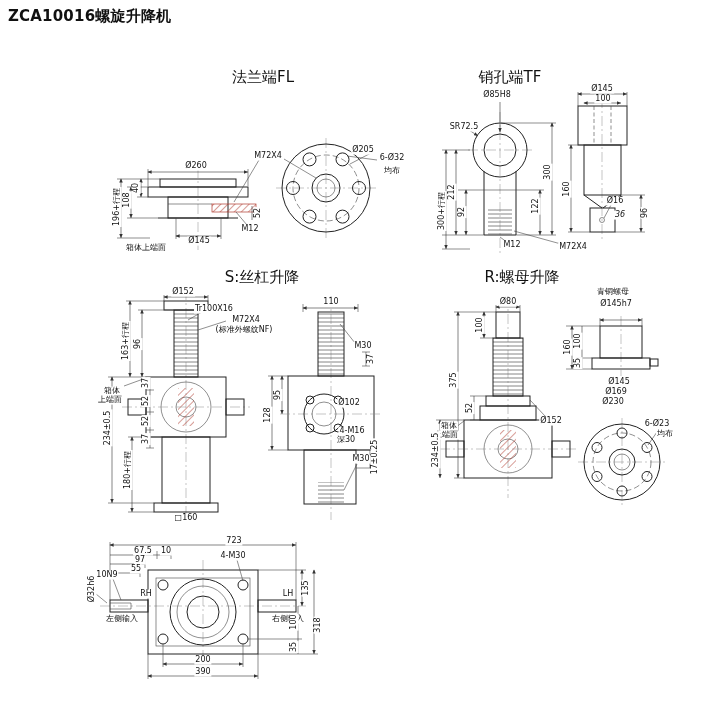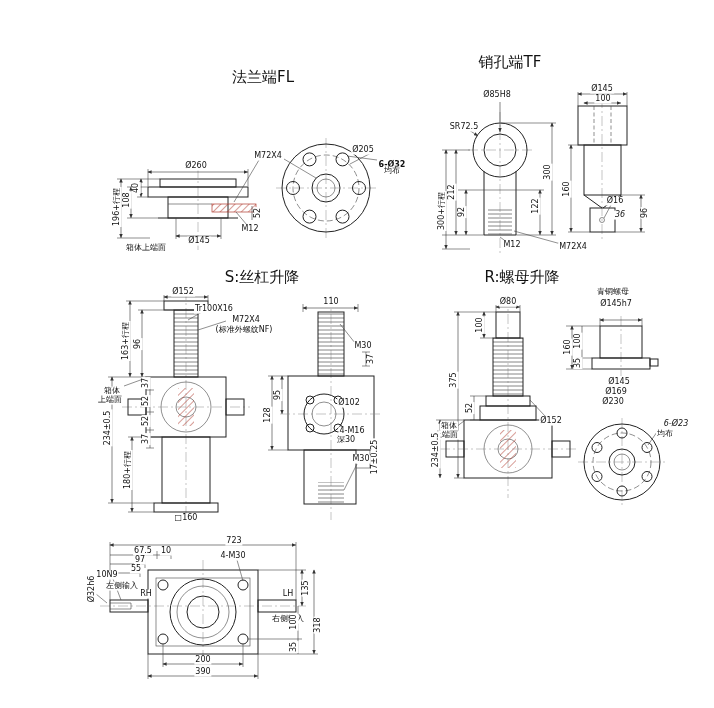--- a/index.html
+++ b/index.html
@@ -305,36 +305,37 @@
     <line class="dim" x1="298" y1="639" x2="298" y2="654"></line>
     <line class="tn" x1="163" y1="644" x2="163" y2="667"></line>
     <line class="tn" x1="243" y1="644" x2="243" y2="667"></line>
     <line class="dim" x1="163" y1="664" x2="243" y2="664" marker-start="url(#as)" marker-end="url(#ae)"></line>
     <line class="tn" x1="148" y1="654" x2="148" y2="679"></line>
     <line class="tn" x1="258" y1="654" x2="258" y2="679"></line>
     <line class="dim" x1="148" y1="676" x2="258" y2="676" marker-start="url(#as)" marker-end="url(#ae)"></line>
   </g>
 </svg>
 
+  <div class="page-title">ZCA10016螺旋升降机</div>
   <div id="ann">
       <span class="lbl sec" style="left: 263px; top: 77px;">法兰端FL</span>
-      <span class="lbl sec" style="left: 510px; top: 62px;">销孔端TF</span>
+      <span class="lbl sec" style="left: 510px; top: 77px;">销孔端TF</span>
       <span class="lbl sec" style="left: 262px; top: 277px;">S:丝杠升降</span>
       <span class="lbl sec" style="left: 522px; top: 277px;">R:螺母升降</span>
       <span class="lbl" style="left: 196px; top: 166px;">Ø260</span>
       <span class="lbl vert" style="left: 136px; top: 188px;">40</span>
       <span class="lbl vert" style="left: 127px; top: 200px;">108</span>
       <span class="lbl vert" style="left: 117px; top: 207px;">196+行程</span>
       <span class="lbl" style="left: 146px; top: 248px;">箱体上端面</span>
       <span class="lbl" style="left: 199px; top: 241px;">Ø145</span>
       <span class="lbl" style="left: 250px; top: 229px;">M12</span>
       <span class="lbl vert" style="left: 258px; top: 213px;">52</span>
       <span class="lbl" style="left: 268px; top: 156px;">M72X4</span>
       <span class="lbl" style="left: 363px; top: 150px;">Ø205</span>
-      <span class="lbl" style="left: 392px; top: 165px; font-weight: bold;">6-Ø32</span>
+      <span class="lbl" style="left: 392px; top: 158px;">6-Ø32</span>
       <span class="lbl" style="left: 392px; top: 171px;">均布</span>
       <span class="lbl" style="left: 497px; top: 95px;">Ø85H8</span>
       <span class="lbl" style="left: 464px; top: 127px;">SR72.5</span>
       <span class="lbl vert" style="left: 452px; top: 192px;">212</span>
       <span class="lbl vert" style="left: 442px; top: 211px;">300+行程</span>
       <span class="lbl vert" style="left: 548px; top: 172px;">300</span>
       <span class="lbl vert" style="left: 536px; top: 206px;">122</span>
       <span class="lbl vert" style="left: 462px; top: 212px;">92</span>
       <span class="lbl" style="left: 512px; top: 245px;">M12</span>
       <span class="lbl" style="left: 573px; top: 247px;">M72X4</span>
@@ -378,31 +379,31 @@
       <span class="lbl" style="left: 446px; top: 435px;">上端面</span>
       <span class="lbl vert" style="left: 436px; top: 450px;">234±0.5</span>
       <span class="lbl" style="left: 613px; top: 292px;">青铜螺母</span>
       <span class="lbl" style="left: 616px; top: 304px;">Ø145h7</span>
       <span class="lbl vert" style="left: 568px; top: 347px;">160</span>
       <span class="lbl vert" style="left: 578px; top: 341px;">100</span>
       <span class="lbl vert" style="left: 578px; top: 363px;">35</span>
       <span class="lbl" style="left: 619px; top: 382px;">Ø145</span>
       <span class="lbl" style="left: 616px; top: 392px;">Ø169</span>
       <span class="lbl" style="left: 613px; top: 402px; text-align: center;">Ø230</span>
-      <span class="lbl" style="left: 676px; top: 424px; font-style: italic;">6-Ø23</span>
+      <span class="lbl" style="left: 657px; top: 424px;">6-Ø23</span>
       <span class="lbl" style="left: 665px; top: 434px;">均布</span>
       <span class="lbl" style="left: 234px; top: 541px;">723</span>
       <span class="lbl" style="left: 143px; top: 551px;">67.5</span>
       <span class="lbl" style="left: 166px; top: 551px;">10</span>
       <span class="lbl" style="left: 140px; top: 560px;">97</span>
       <span class="lbl" style="left: 136px; top: 569px;">55</span>
       <span class="lbl" style="left: 107px; top: 575px;">10N9</span>
       <span class="lbl vert" style="left: 92px; top: 589px;">Ø32h6</span>
       <span class="lbl" style="left: 123px; top: 594px; margin-left: 23px;">RH</span>
-      <span class="lbl" style="left: 122px; top: 586px;">左侧输入</span>
+      <span class="lbl" style="left: 122px; top: 619px;">左侧输入</span>
       <span class="lbl" style="left: 288px; top: 594px;">LH</span>
       <span class="lbl" style="left: 288px; top: 619px;">右侧输入</span>
       <span class="lbl" style="left: 233px; top: 556px;">4-M30</span>
       <span class="lbl vert" style="left: 306px; top: 588px;">135</span>
       <span class="lbl vert" style="left: 318px; top: 625px;">318</span>
       <span class="lbl vert" style="left: 294px; top: 622px;">100</span>
       <span class="lbl vert" style="left: 294px; top: 647px;">35</span>
       <span class="lbl" style="left: 203px; top: 660px;">200</span>
       <span class="lbl" style="left: 203px; top: 672px;">390</span>
     </div>

